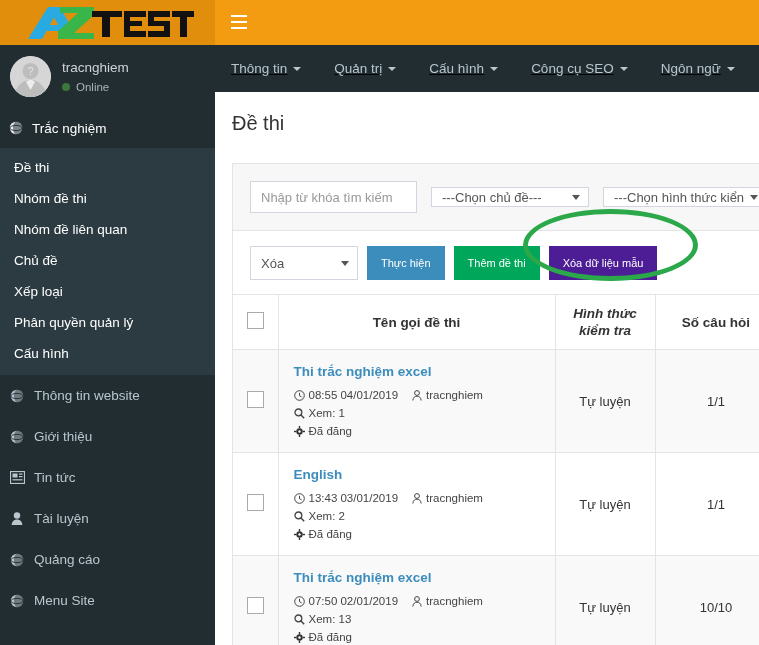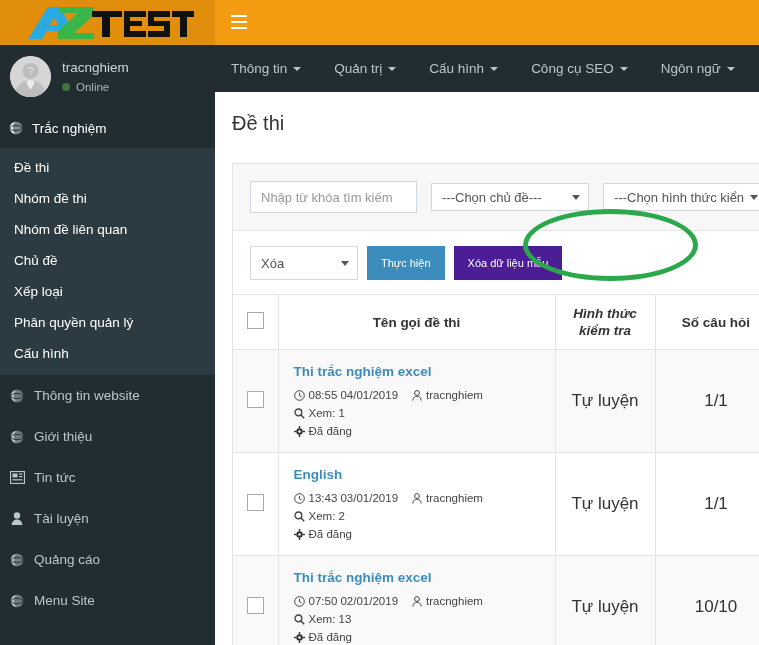--- a/index.html
+++ b/index.html
@@ -78,21 +78,21 @@
     width: 16px; height: 14px;
     display: flex; flex-direction: column; justify-content: space-between;
     cursor: pointer;
   }
   .hamburger span { display: block; height: 2px; background: #ffffff; width: 16px; }
 
   .navbar {
     position: absolute; left: 215px; top: 45px;
     width: 544px; height: 47px; background: #222d32;
     display: flex; align-items: center;
-    padding-left: 16px; overflow: hidden;
+    padding-left: 16px; overflow: hidden; text-decoration: underline;
   }
   .nav-item {
     color: #b8c7ce; font-size: 13.5px; white-space: nowrap;
     margin-right: 33px; display: flex; align-items: center;
   }
   .caret {
     display: inline-block; margin-left: 6px;
     border-left: 4px solid transparent; border-right: 4px solid transparent;
     border-top: 4px solid #b8c7ce;
   }
@@ -119,21 +119,21 @@
     display: flex; align-items: center; gap: 14px;
   }
   .search-input {
     width: 167px; height: 32px;
     border: 1px solid #d2d6de; background: #ffffff;
     font-size: 13px; color: #555; padding: 0 10px;
     font-family: "Liberation Sans", sans-serif;
   }
   .search-input::placeholder { color: #999; }
   .select-box {
-    height: 28px; border: 1px solid #d2d6de; background: #ffffff;
+    height: 20px; border: 1px solid #d2d6de; background: #ffffff;
     display: flex; align-items: center; justify-content: space-between;
     font-size: 13px; color: #555; padding: 0 8px 0 10px;
     white-space: nowrap; overflow: hidden;
   }
   .sel-topic { width: 158px; }
   .sel-form  { width: 158px; }
   .sel-caret {
     border-left: 4px solid transparent; border-right: 4px solid transparent;
     border-top: 5px solid #555; margin-left: 6px; flex: none;
   }
@@ -198,21 +198,21 @@
     line-height: 19px; display: inline-block; margin-bottom: 5px;
     cursor: pointer;
   }
   .meta-line {
     font-size: 11.5px; color: #444; line-height: 18px;
     display: flex; flex-wrap: wrap; align-items: center; gap: 0;
   }
   .meta { display: inline-flex; align-items: center; margin-right: 14px; white-space: nowrap; }
   .meta .gi { margin-right: 4px; display: inline-flex; }
   td.c-form, td.c-count {
-    text-align: center; font-size: 17px; color: #333;
+    text-align: center; font-size: 13px; color: #333;
   }
   svg { display: block; }
 </style>
 </head>
 <body>
 
 <div id="app">
 
   <div class="sidebar">
 
@@ -397,20 +397,21 @@
           <span class="sel-caret"></span>
         </div>
       </div>
 
       <div class="action-row">
         <div class="sel-action">
           <span>Xóa</span>
           <span class="sel-caret"></span>
         </div>
         <button class="btn btn-blue">Thực hiện</button>
+        <button class="btn btn-green">Thêm đề thi</button>
         <button class="btn btn-red">Xóa dữ liệu mẫu</button>
         <div class="annot-ellipse"></div>
       </div>
 
       <table class="grid">
         <thead>
           <tr>
             <th class="c-check">
               <span class="chk"></span>
             </th>

